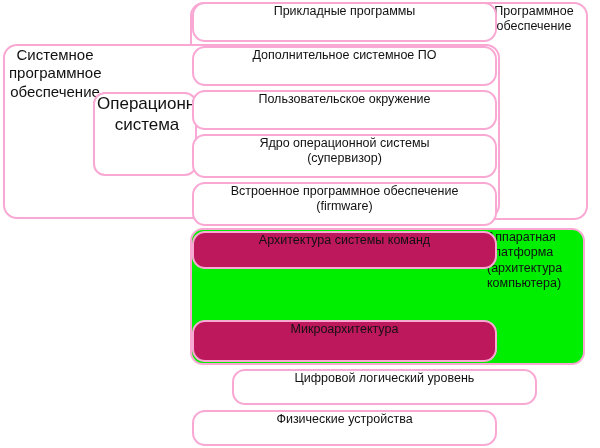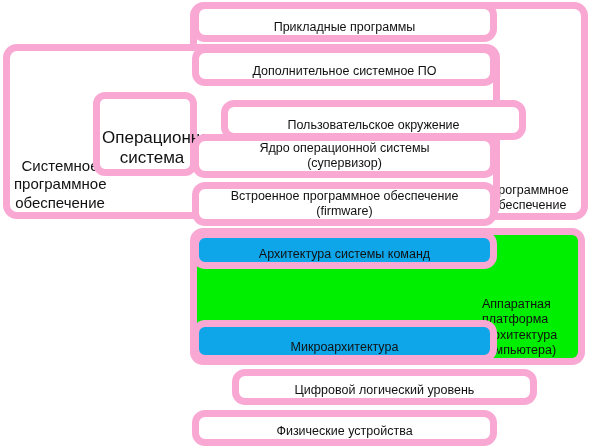--- a/index.html
+++ b/index.html
@@ -14,25 +14,25 @@
     background: #ffffff;
     font-family: "Liberation Sans", "DejaVu Sans", sans-serif;
     color: #111111;
     overflow: hidden;
   }
 
   
   .box {
     position: absolute;
     box-sizing: border-box;
-    border: 7px solid #f9a8d4;
+    border: 2px solid #f9a8d4;
     border-radius: 13px;
     background: #ffffff;
     display: flex;
-    align-items: flex-end;
+    align-items: flex-start;
     justify-content: center;
     text-align: center;
     line-height: 1.22;
     font-size: 12.5px;
   }
   .box .txt {
     display: block;
     padding: 0 8px;
     white-space: pre-line;
   }
@@ -95,27 +95,27 @@
     font-size: 12.5px;
   }
 
   
   .layer {
     left: 192px;
     width: 305px;
     z-index: 4;
   }
   .layer.green {
-    background: #0ea5e9;
+    background: #be185d;
     z-index: 4;
   }
 
   #l-app      { top: 2px;   height: 40px; }
   #l-extra    { top: 46px;  height: 40px; }
-  #l-userenv  { top: 100px;  height: 40px; margin-left: 29px; }
+  #l-userenv  { top: 90px;  height: 40px; }
   #l-kernel   { top: 134px; height: 44px; }
   #l-firmware { top: 182px; height: 44px; }
 
   #l-isa      { top: 231px; height: 38px; }
   #l-ucode    { top: 272px; height: 44px; }
   #l-uarch    { top: 320px; height: 42px; }
 
   #l-digital  { top: 369px; height: 36px; margin-left: 40px; }
   #l-physical { top: 410px; height: 36px; }
 </style>

